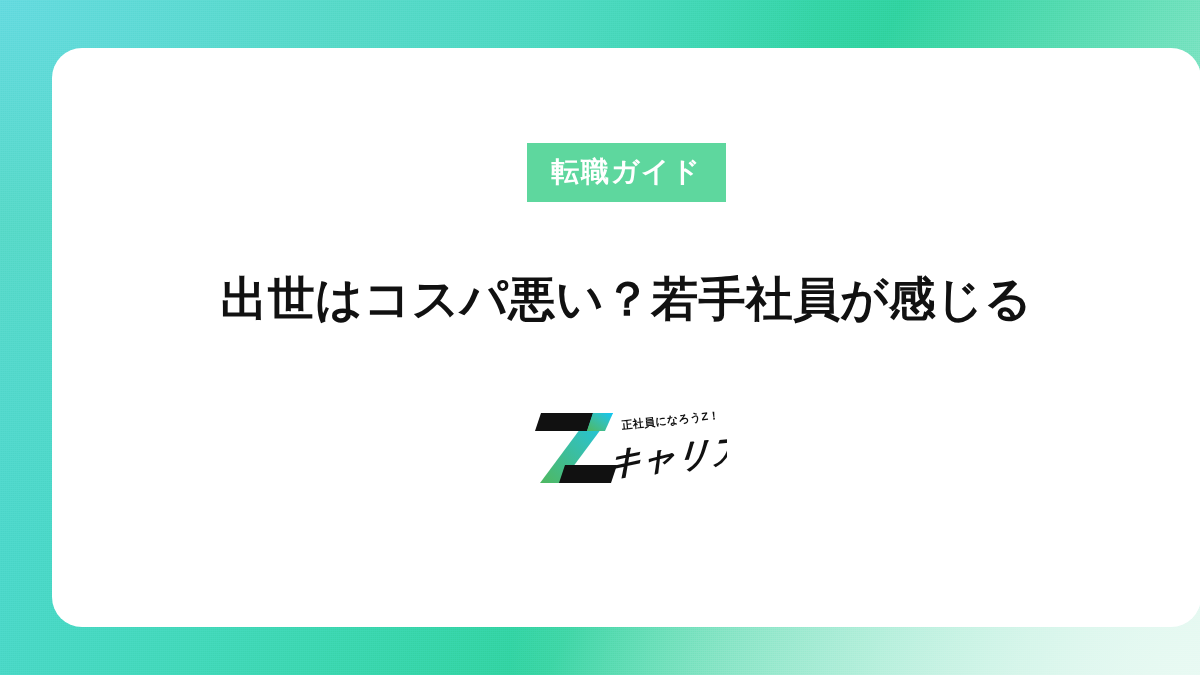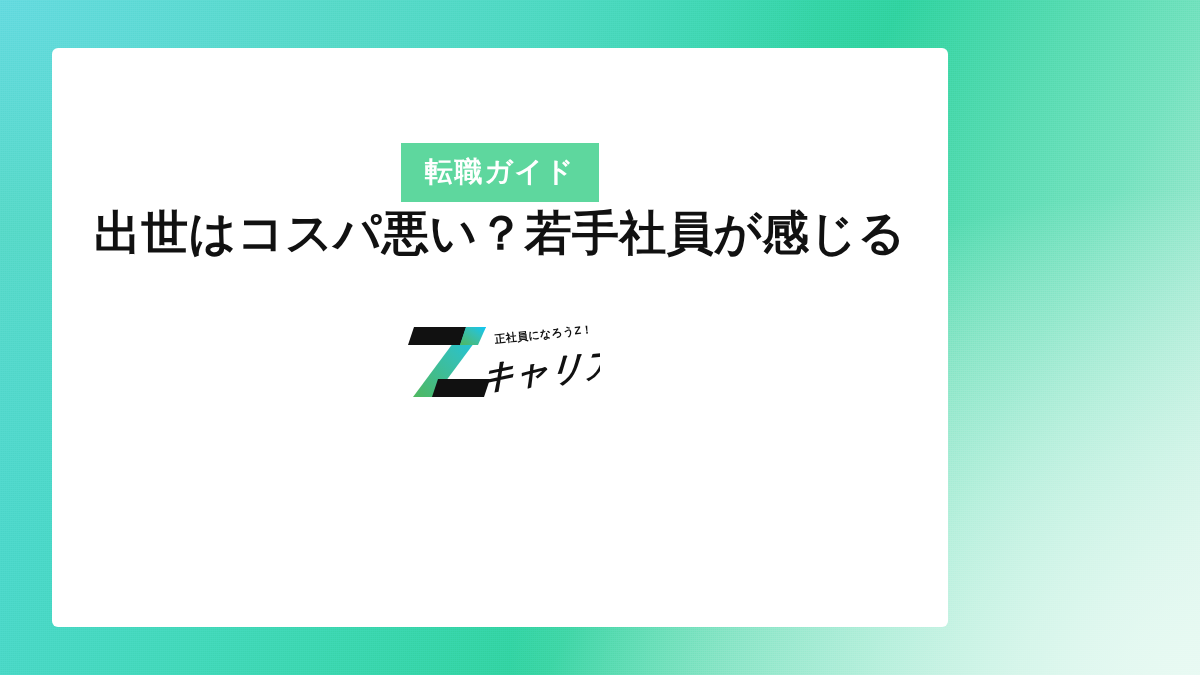--- a/index.html
+++ b/index.html
@@ -40,45 +40,47 @@
       repeating-linear-gradient(0deg, rgba(255,255,255,.55) 0 1px, rgba(0,0,0,0) 1px 2px),
       repeating-linear-gradient(90deg, rgba(255,255,255,.40) 0 1px, rgba(0,0,0,0) 1px 2px);
     pointer-events:none;
   }
 
   
   #card {
     position:absolute;
     left:52px;
     top:48px;
-    width:896px;
+    width:1149px;
     height:579px;
     background:#ffffff;
-    border-radius:6px;
+    border-radius:30px;
     display:flex;
     flex-direction:column;
     align-items:center;
+    gap:20px;
   }
 
   
   .badge {
     margin-top:95px;
     background:#5ed79e;
     color:#ffffff;
     font-size:28px;
     font-weight:700;
     letter-spacing:.06em;
     line-height:1;
     padding:15px 24px 16px 24px;
     white-space:nowrap;
     user-select:none;
   }
 
   
   .headline {
+    margin-top:46px;
     text-align:center;
     color:#111111;
     font-size:47px;
     font-weight:700;
     line-height:1.30;
     letter-spacing:.005em;
     white-space:nowrap;
   }
   .headline .line { display:block; }
 

